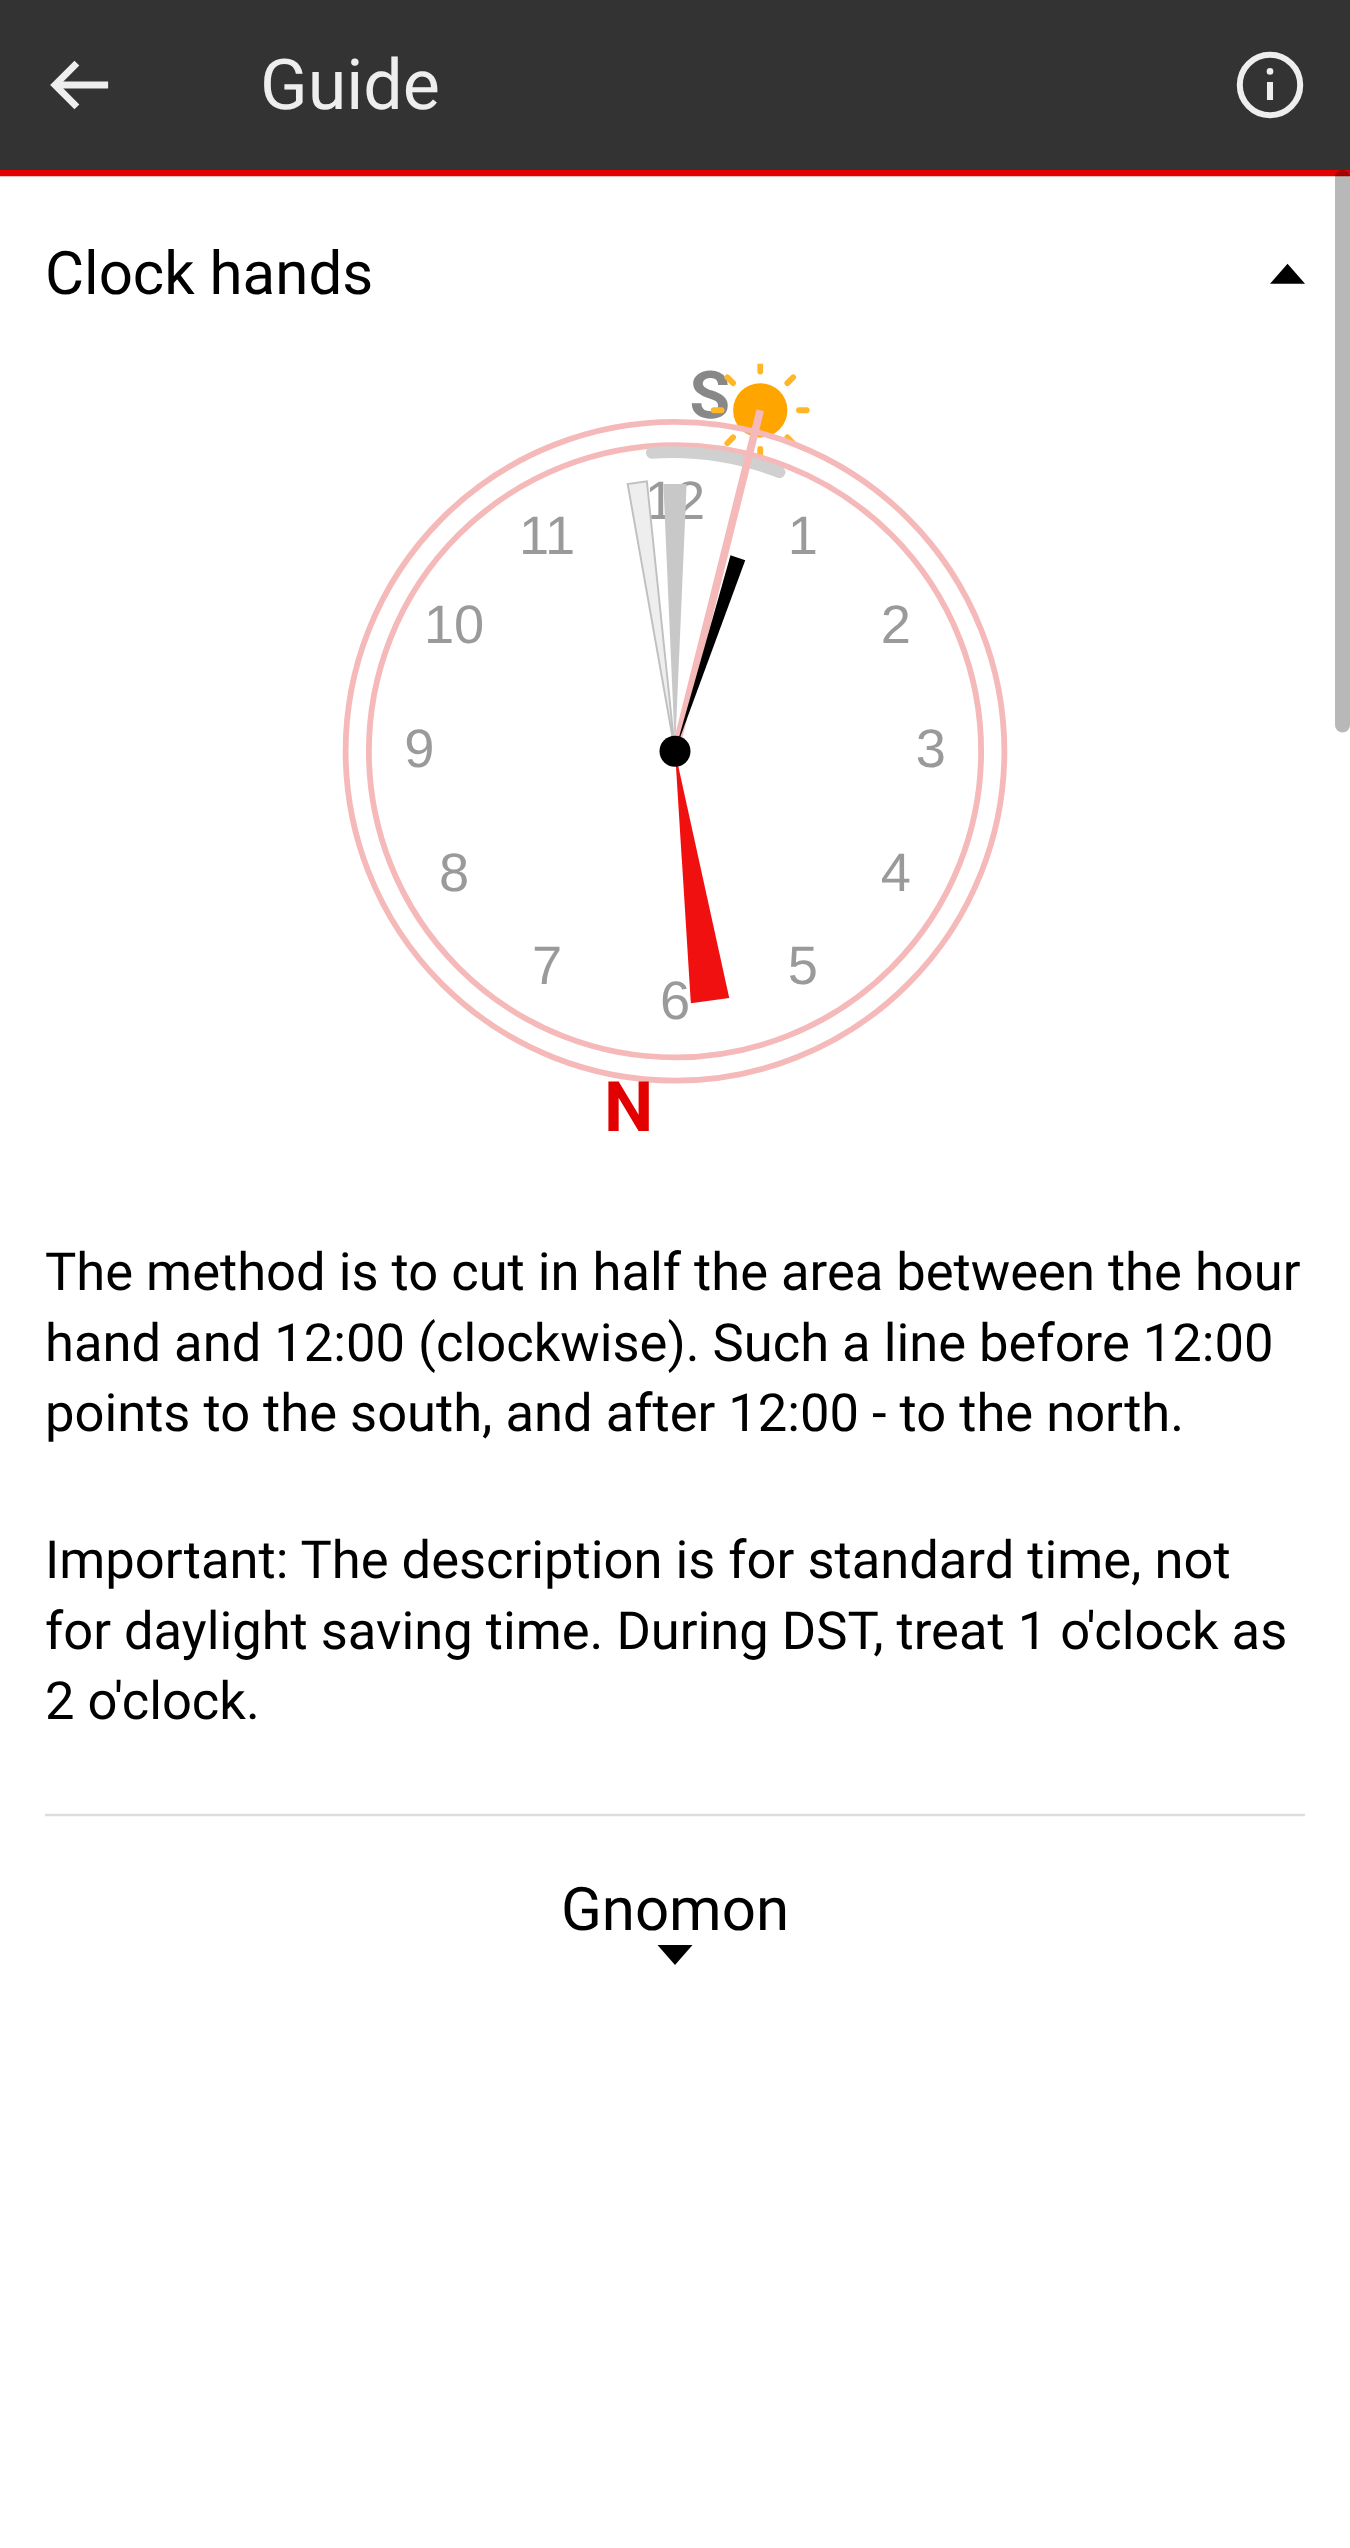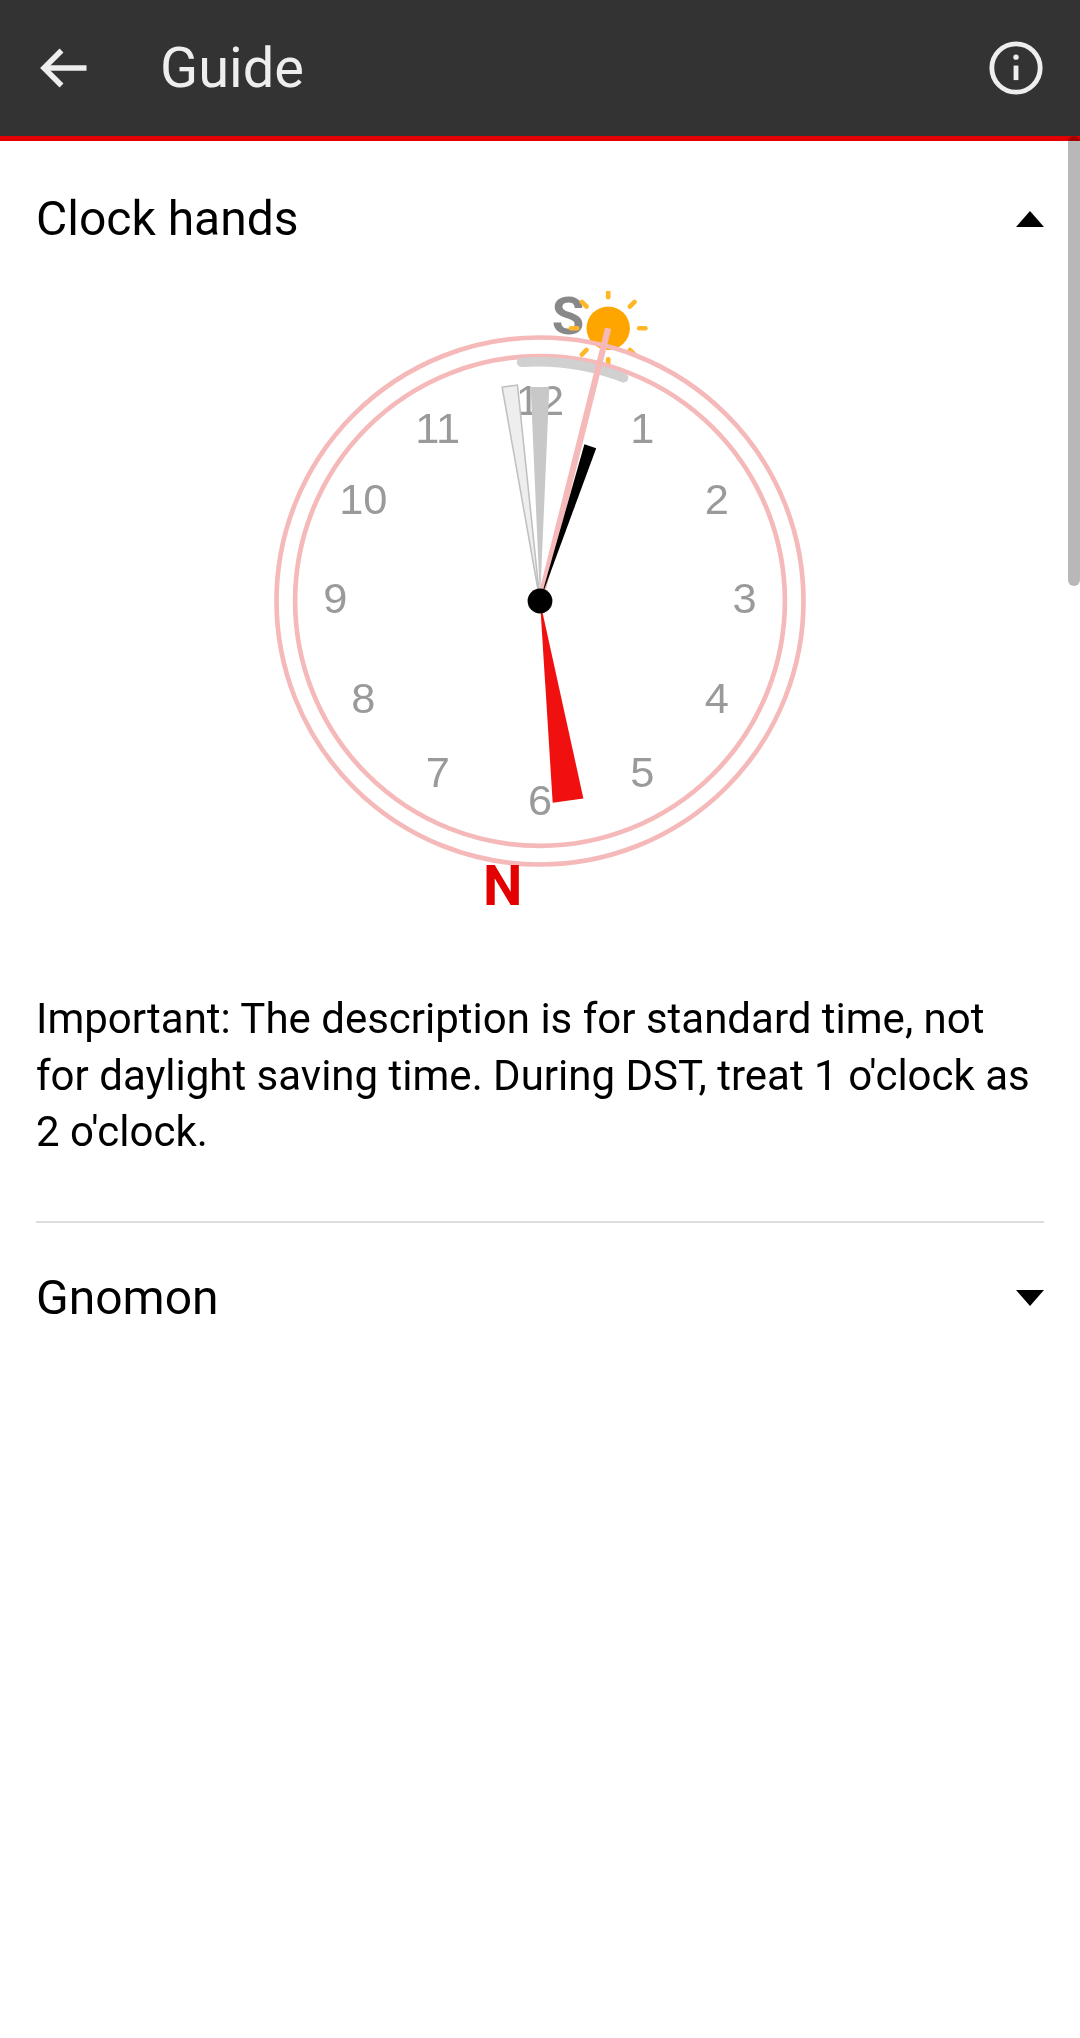--- a/index.html
+++ b/index.html
@@ -11,20 +11,21 @@
     overflow: hidden;
     position: relative;
   }
   .header {
     background: #333333;
     height: 136px;
     display: flex;
     align-items: center;
     padding: 0 28px;
     position: relative;
+    gap: 48px;
   }
   .header-accent {
     position: absolute;
     left: 0; right: 0; bottom: -5px;
     height: 5px;
     background: #e20000;
   }
   .back-btn {
     width: 72px; height: 72px;
     display: flex; align-items: center; justify-content: center;
@@ -92,21 +93,21 @@
     color: #000;
     padding-top: 60px;
   }
   .description p { margin-bottom: 60px; }
 
   .divider {
     border: none;
     border-top: 2px solid #ddd;
     margin: 0;
   }
-  .section-row.second { padding: 46px 0 0 0; }
+  .section-row.second { padding: 46px 0 0 0; flex-direction: column; }
 </style>
 </head>
 <body>
 
 <div class="header">
   <div class="back-btn">
     <svg viewBox="0 0 24 24" fill="none" stroke="#eeeeee" stroke-width="2.2">
       <line x1="21" y1="12" x2="4" y2="12"></line>
       <polyline points="11,5 4,12 11,19"></polyline>
     </svg>
@@ -182,20 +183,21 @@
         <polygon points="200,200 195,60 205,60" fill="#eeeeee" stroke="#c0c0c0" stroke-width="1"></polygon>
       </g>
 
       <circle cx="200" cy="200" r="8" fill="#000"></circle>
 
       <text x="176" y="396" font-size="36" font-weight="700" fill="#e20000" text-anchor="middle">N</text>
     </svg>
   </div>
 
   <div class="description">
+    <p>The method is to cut in half the area between the hour hand and 12:00 (clockwise). Such a line before 12:00 points to the south, and after 12:00 - to the north.</p>
     <p>Important: The description is for standard time, not for daylight saving time. During DST, treat 1 o'clock as 2 o'clock.</p>
   </div>
 
   <hr class="divider">
 
   <div class="section-row second">
     <div class="section-title">Gnomon</div>
     <div class="caret down"></div>
   </div>
 </div>

